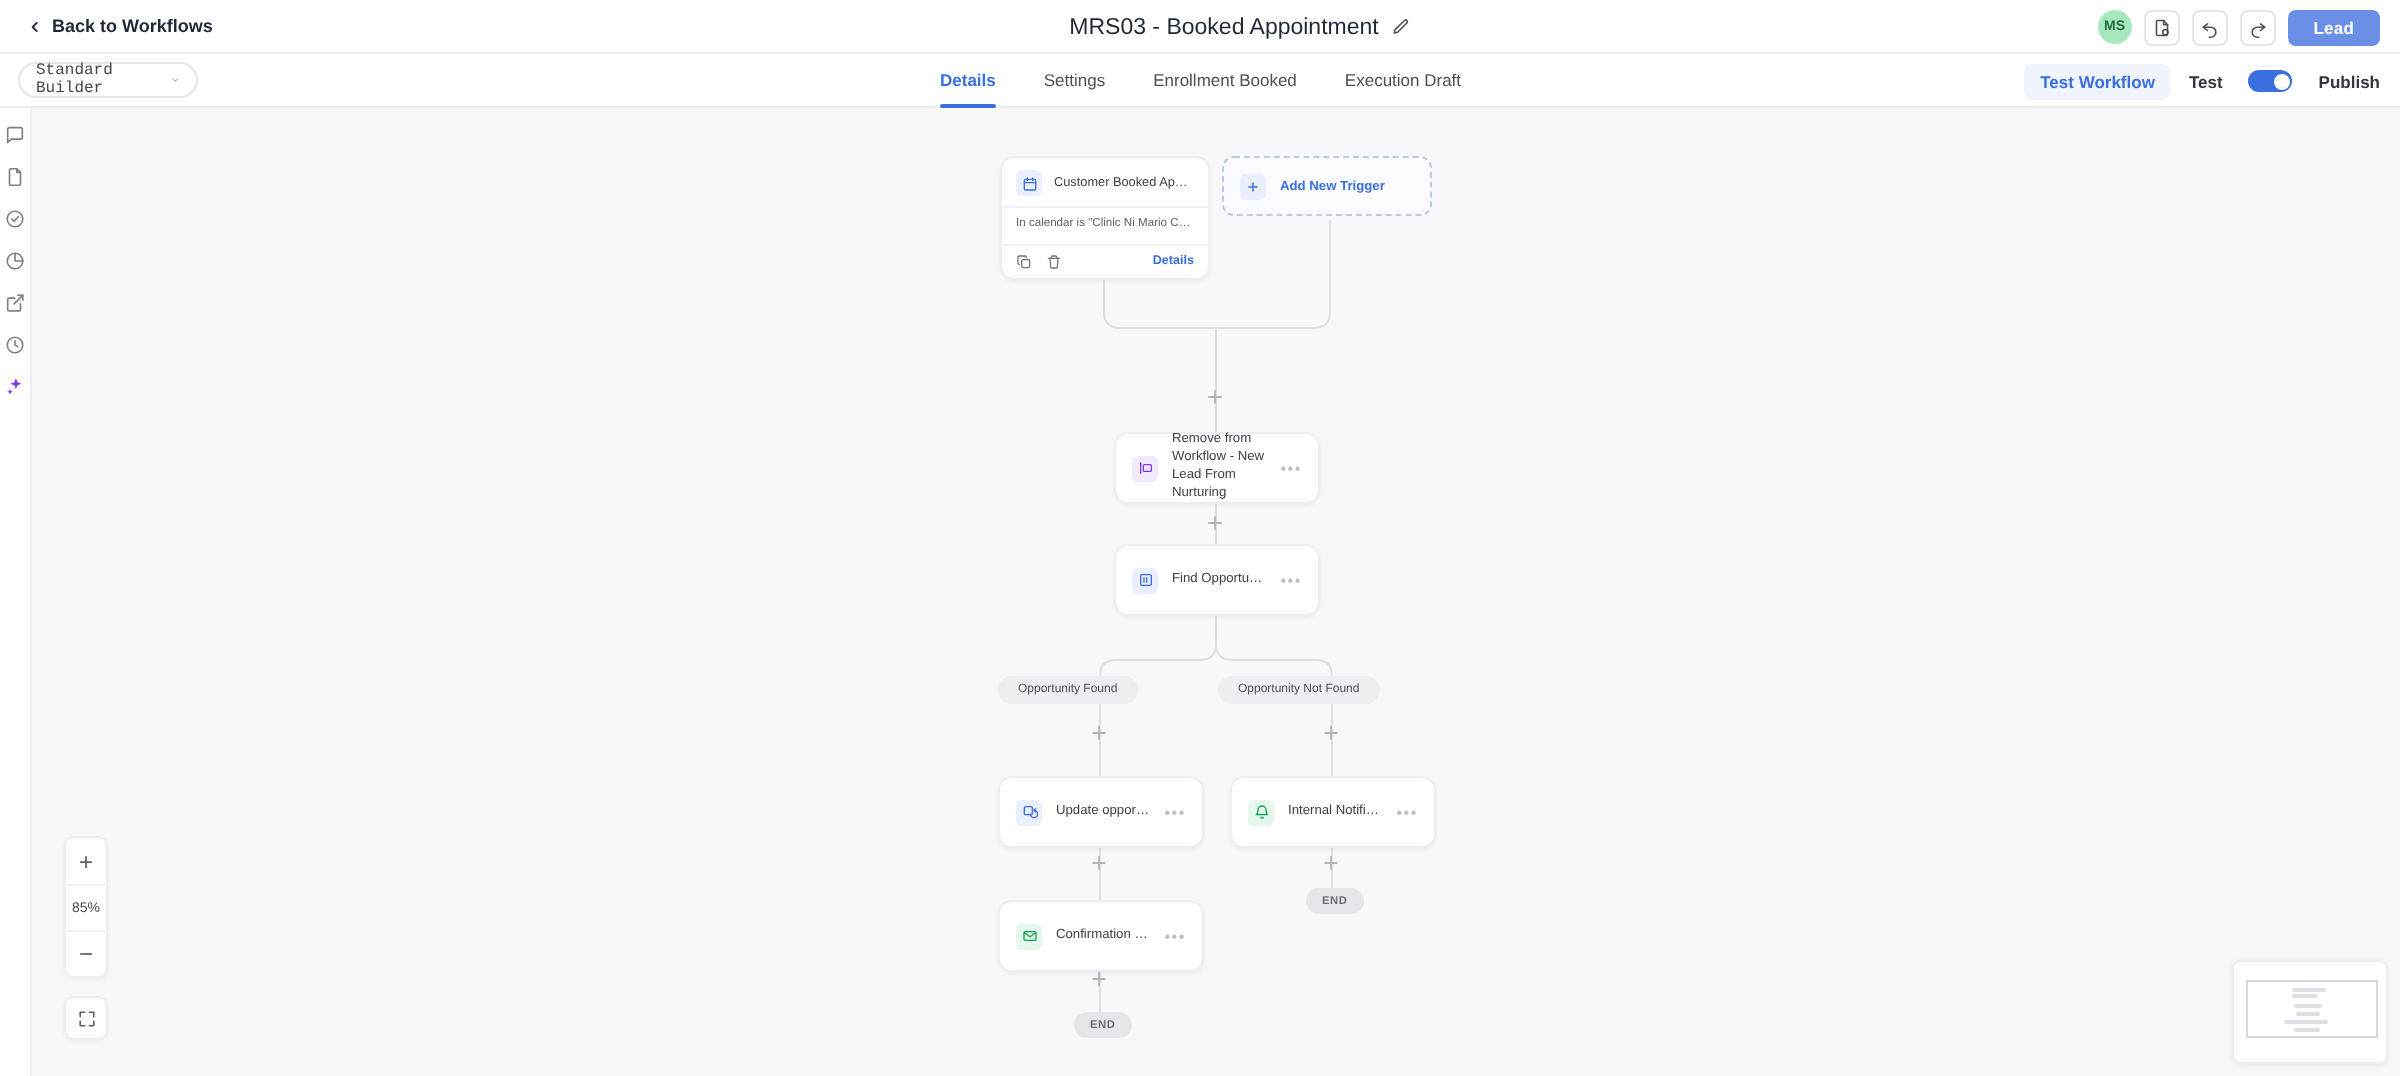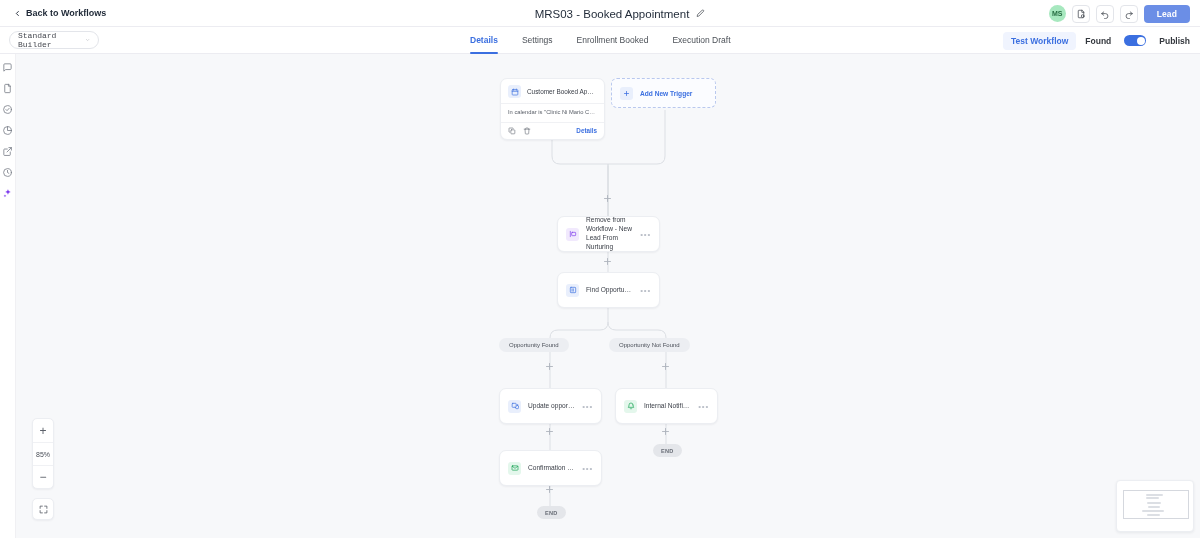--- a/index.html
+++ b/index.html
@@ -276,21 +276,21 @@
 
     <div class="tabs">
       <div class="tab active">Details</div>
       <div class="tab">Settings</div>
       <div class="tab">Enrollment Booked</div>
       <div class="tab">Execution Draft</div>
     </div>
 
     <div class="subbar-right">
       <div class="test-wf">Test Workflow</div>
-      <span class="draft-label">Found</span>
+      <span class="draft-label">Test</span>
       <div class="toggle">
           <div class="knob"></div>
         </div>
       <span class="publish-label">Publish</span>
     </div>
   </div>
 
   <div class="rail">
     <svg class="rail-icon" viewBox="0 0 24 24" fill="none" stroke="#7b8089" stroke-width="1.8" stroke-linecap="round" stroke-linejoin="round">
         <path d="M20 14.5a2 2 0 0 1-2 2H8l-4 3.5v-14a2 2 0 0 1 2-2h12a2 2 0 0 1 2 2z"></path>

